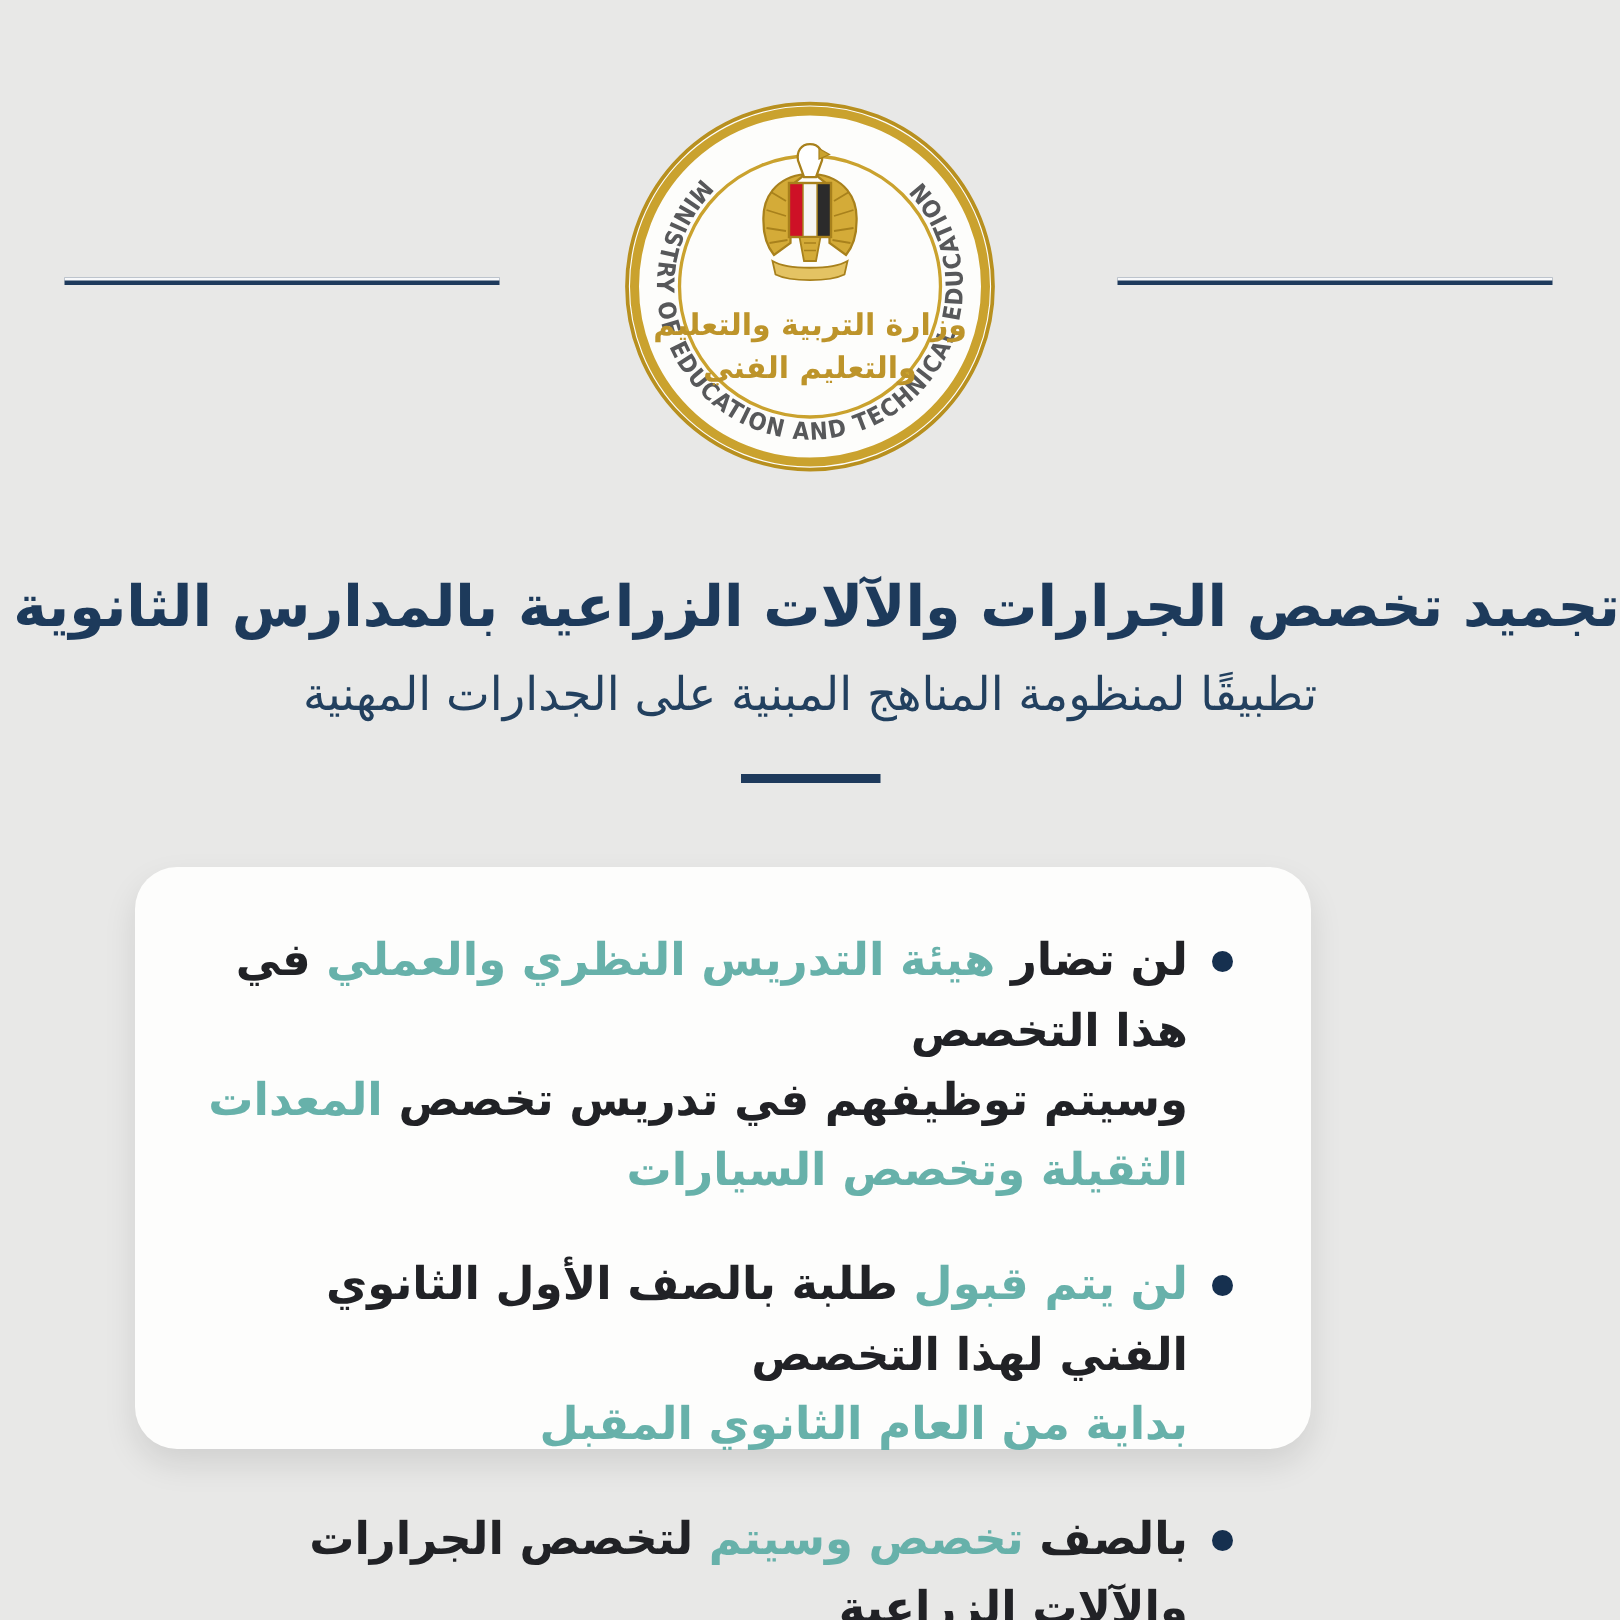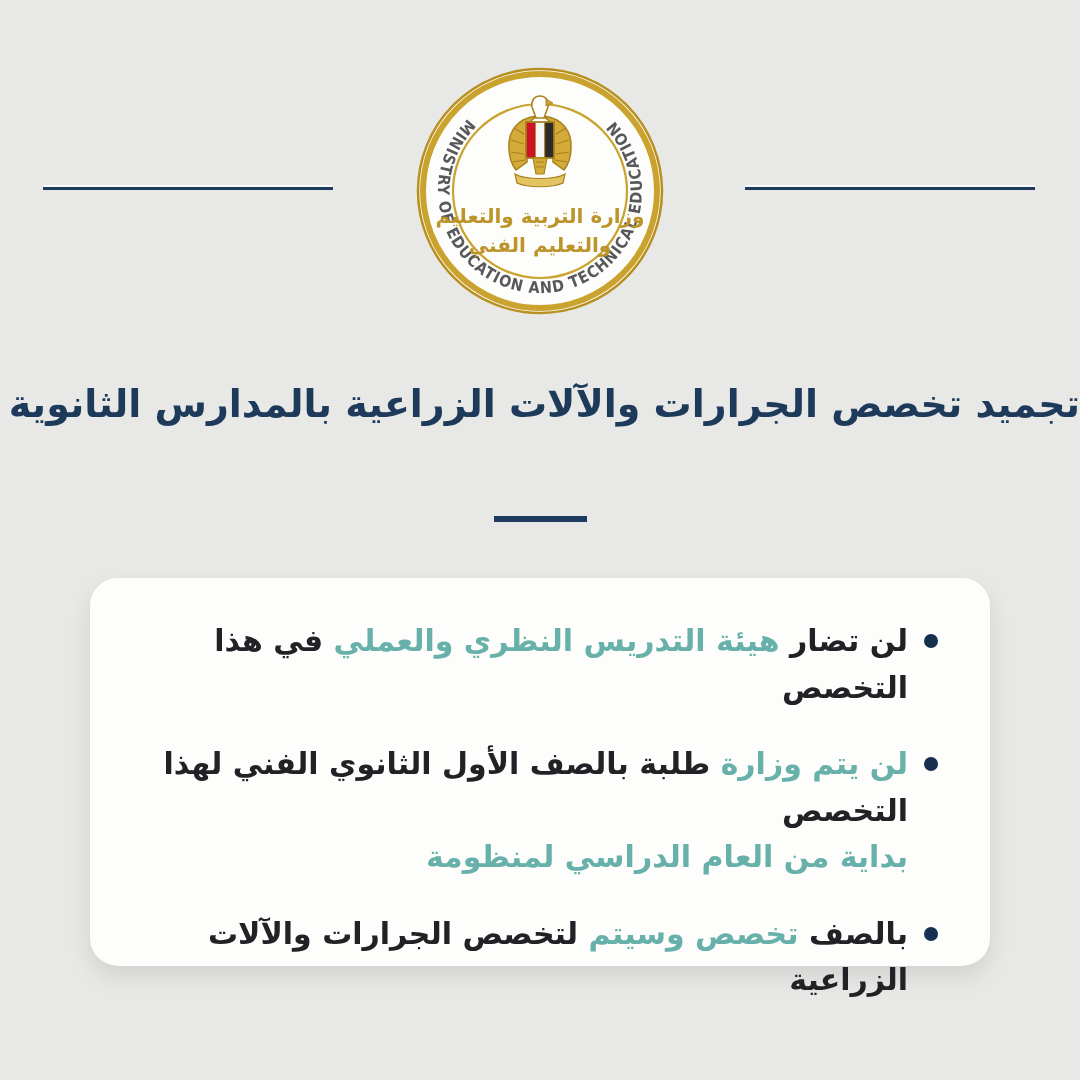--- a/index.html
+++ b/index.html
@@ -66,21 +66,21 @@
     width: 93px;
     height: 6px;
     background: #1e3a5c;
   }
 
   
   .card {
     position: absolute;
     left: 90px;
     top: 578px;
-    width: 900px;
+    width: 784px;
     height: 388px;
     background: #fdfdfc;
     border-radius: 28px;
     box-shadow: 0 10px 22px rgba(0,0,0,0.10);
     padding: 40px 52px 30px 40px;
     direction: rtl;
   }
   .bullet-list {
     display: flex;
     flex-direction: column;
@@ -153,37 +153,39 @@
 
         <path d="M 100 108 C 110 114 140 114 150 108 L 148 117 C 138 122 112 122 102 117 Z" fill="#e4c363" stroke="#a8811c" stroke-width="1.2"></path>
       </g>
 
       <text x="125" y="157" text-anchor="middle" direction="rtl" font-size="20" font-weight="bold" fill="#bd942a" font-family="DejaVu Sans, sans-serif">وزارة التربية والتعليم</text>
       <text x="125" y="186" text-anchor="middle" direction="rtl" font-size="20" font-weight="bold" fill="#bd942a" font-family="DejaVu Sans, sans-serif">والتعليم الفني</text>
     </svg>
   </div>
 
   <h1 class="title">تجميد تخصص الجرارات والآلات الزراعية بالمدارس الثانوية الصناعية</h1>
+  <h2 class="subtitle">تطبيقًا لمنظومة المناهج المبنية على الجدارات المهنية</h2>
   <div class="title-underline"></div>
 
   <div class="card">
     <div class="bullet-list">
 
       <div class="bullet">
         <span class="dot"></span>
         <div class="bullet-text">
           <div><span>لن تضار </span><span class="hl">هيئة التدريس النظري والعملي</span><span> في هذا التخصص</span></div>
+          <div><span>وسيتم توظيفهم في تدريس تخصص </span><span class="hl">المعدات الثقيلة وتخصص السيارات</span></div>
         </div>
       </div>
 
       <div class="bullet">
         <span class="dot"></span>
         <div class="bullet-text">
-          <div><span class="hl">لن يتم وزارة</span><span> طلبة بالصف الأول الثانوي الفني لهذا التخصص</span></div>
-          <div><span class="hl">بداية من العام الدراسي لمنظومة</span></div>
+          <div><span class="hl">لن يتم قبول</span><span> طلبة بالصف الأول الثانوي الفني لهذا التخصص</span></div>
+          <div><span class="hl">بداية من العام الثانوي المقبل</span></div>
         </div>
       </div>
 
       <div class="bullet">
         <span class="dot"></span>
         <div class="bullet-text">
           <div><span>بالصف </span><span class="hl">تخصص وسيتم</span><span> لتخصص الجرارات والآلات الزراعية</span></div>
 
         </div>
       </div>

